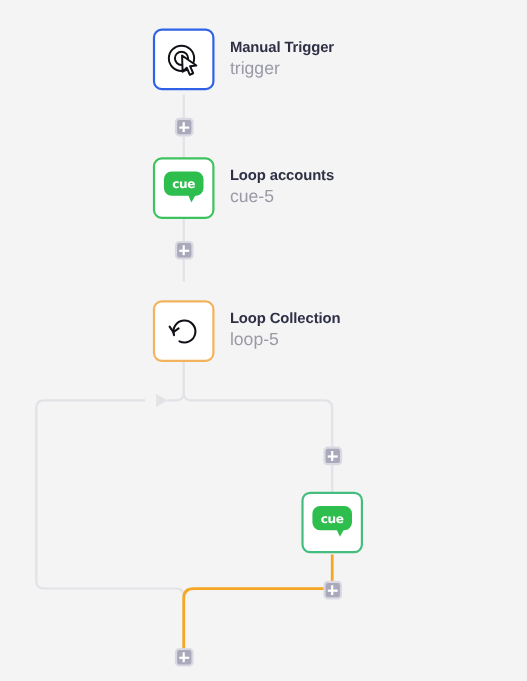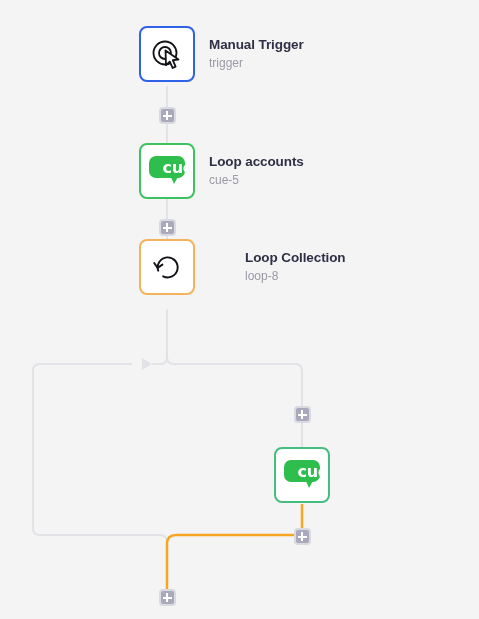--- a/index.html
+++ b/index.html
@@ -56,21 +56,21 @@
     white-space: nowrap;
     line-height: 1.25;
   }
   .node-title {
     font-size: 13.5px;
     font-weight: bold;
     color: #2f3045;
     letter-spacing: -0.1px;
   }
   .node-sub {
-    font-size: 12px;
+    font-size: 16px;
     color: #9a9aa6;
     margin-top: 2px;
   }
 
   
   .cue-logo {
     position: relative;
     width: 36px;
     height: 30px;
   }
@@ -93,25 +93,24 @@
   }
   .cue-text {
     position: absolute;
     left: 0; top: 0;
     width: 36px;
     height: 22px;
     display: flex;
     align-items: center;
     justify-content: center;
     color: #ffffff;
-    font-size: 16px;
+    font-size: 11px;
     font-weight: bold;
     letter-spacing: -0.3px;
     font-family: "DejaVu Sans", sans-serif;
-    margin-left: 11px;
   }
 
   
   .plus-btn {
     position: absolute;
     width: 17px;
     height: 17px;
     background: #a9a9bb;
     border: 2px solid #d9d9e1;
     border-radius: 4px;
@@ -186,30 +185,30 @@
         <div class="cue-tail"></div>
         <div class="cue-text">cue</div>
       </div>
     </div>
     <div class="node-label">
       <div class="node-title">Loop accounts</div>
       <div class="node-sub">cue-5</div>
     </div>
   </div>
 
-  <div class="node" style="left:139px; top:239px;gap:36px;">
+  <div class="node" style="left:139px; top:273px;">
     <div class="node-box border-amber">
       <svg width="34" height="34" viewBox="0 0 34 34">
         <path d="M7.5,17.5 A10,10 0 1 1 10.2,24.4" fill="none" stroke="#111117" stroke-width="1.9" stroke-linecap="round" transform="rotate(-20 17 17)"></path>
         <path d="M4.2,13.0 L7.6,17.9 L12.4,14.6" fill="none" stroke="#111117" stroke-width="1.9" stroke-linecap="round" stroke-linejoin="round"></path>
       </svg>
     </div>
     <div class="node-label">
       <div class="node-title">Loop Collection</div>
-      <div class="node-sub">loop-8</div>
+      <div class="node-sub">loop-5</div>
     </div>
   </div>
 
   <div class="node" style="left:274px; top:447px;">
     <div class="node-box border-green2">
       <div class="cue-logo">
         <div class="cue-bubble"></div>
         <div class="cue-tail"></div>
         <div class="cue-text">cue</div>
       </div>

